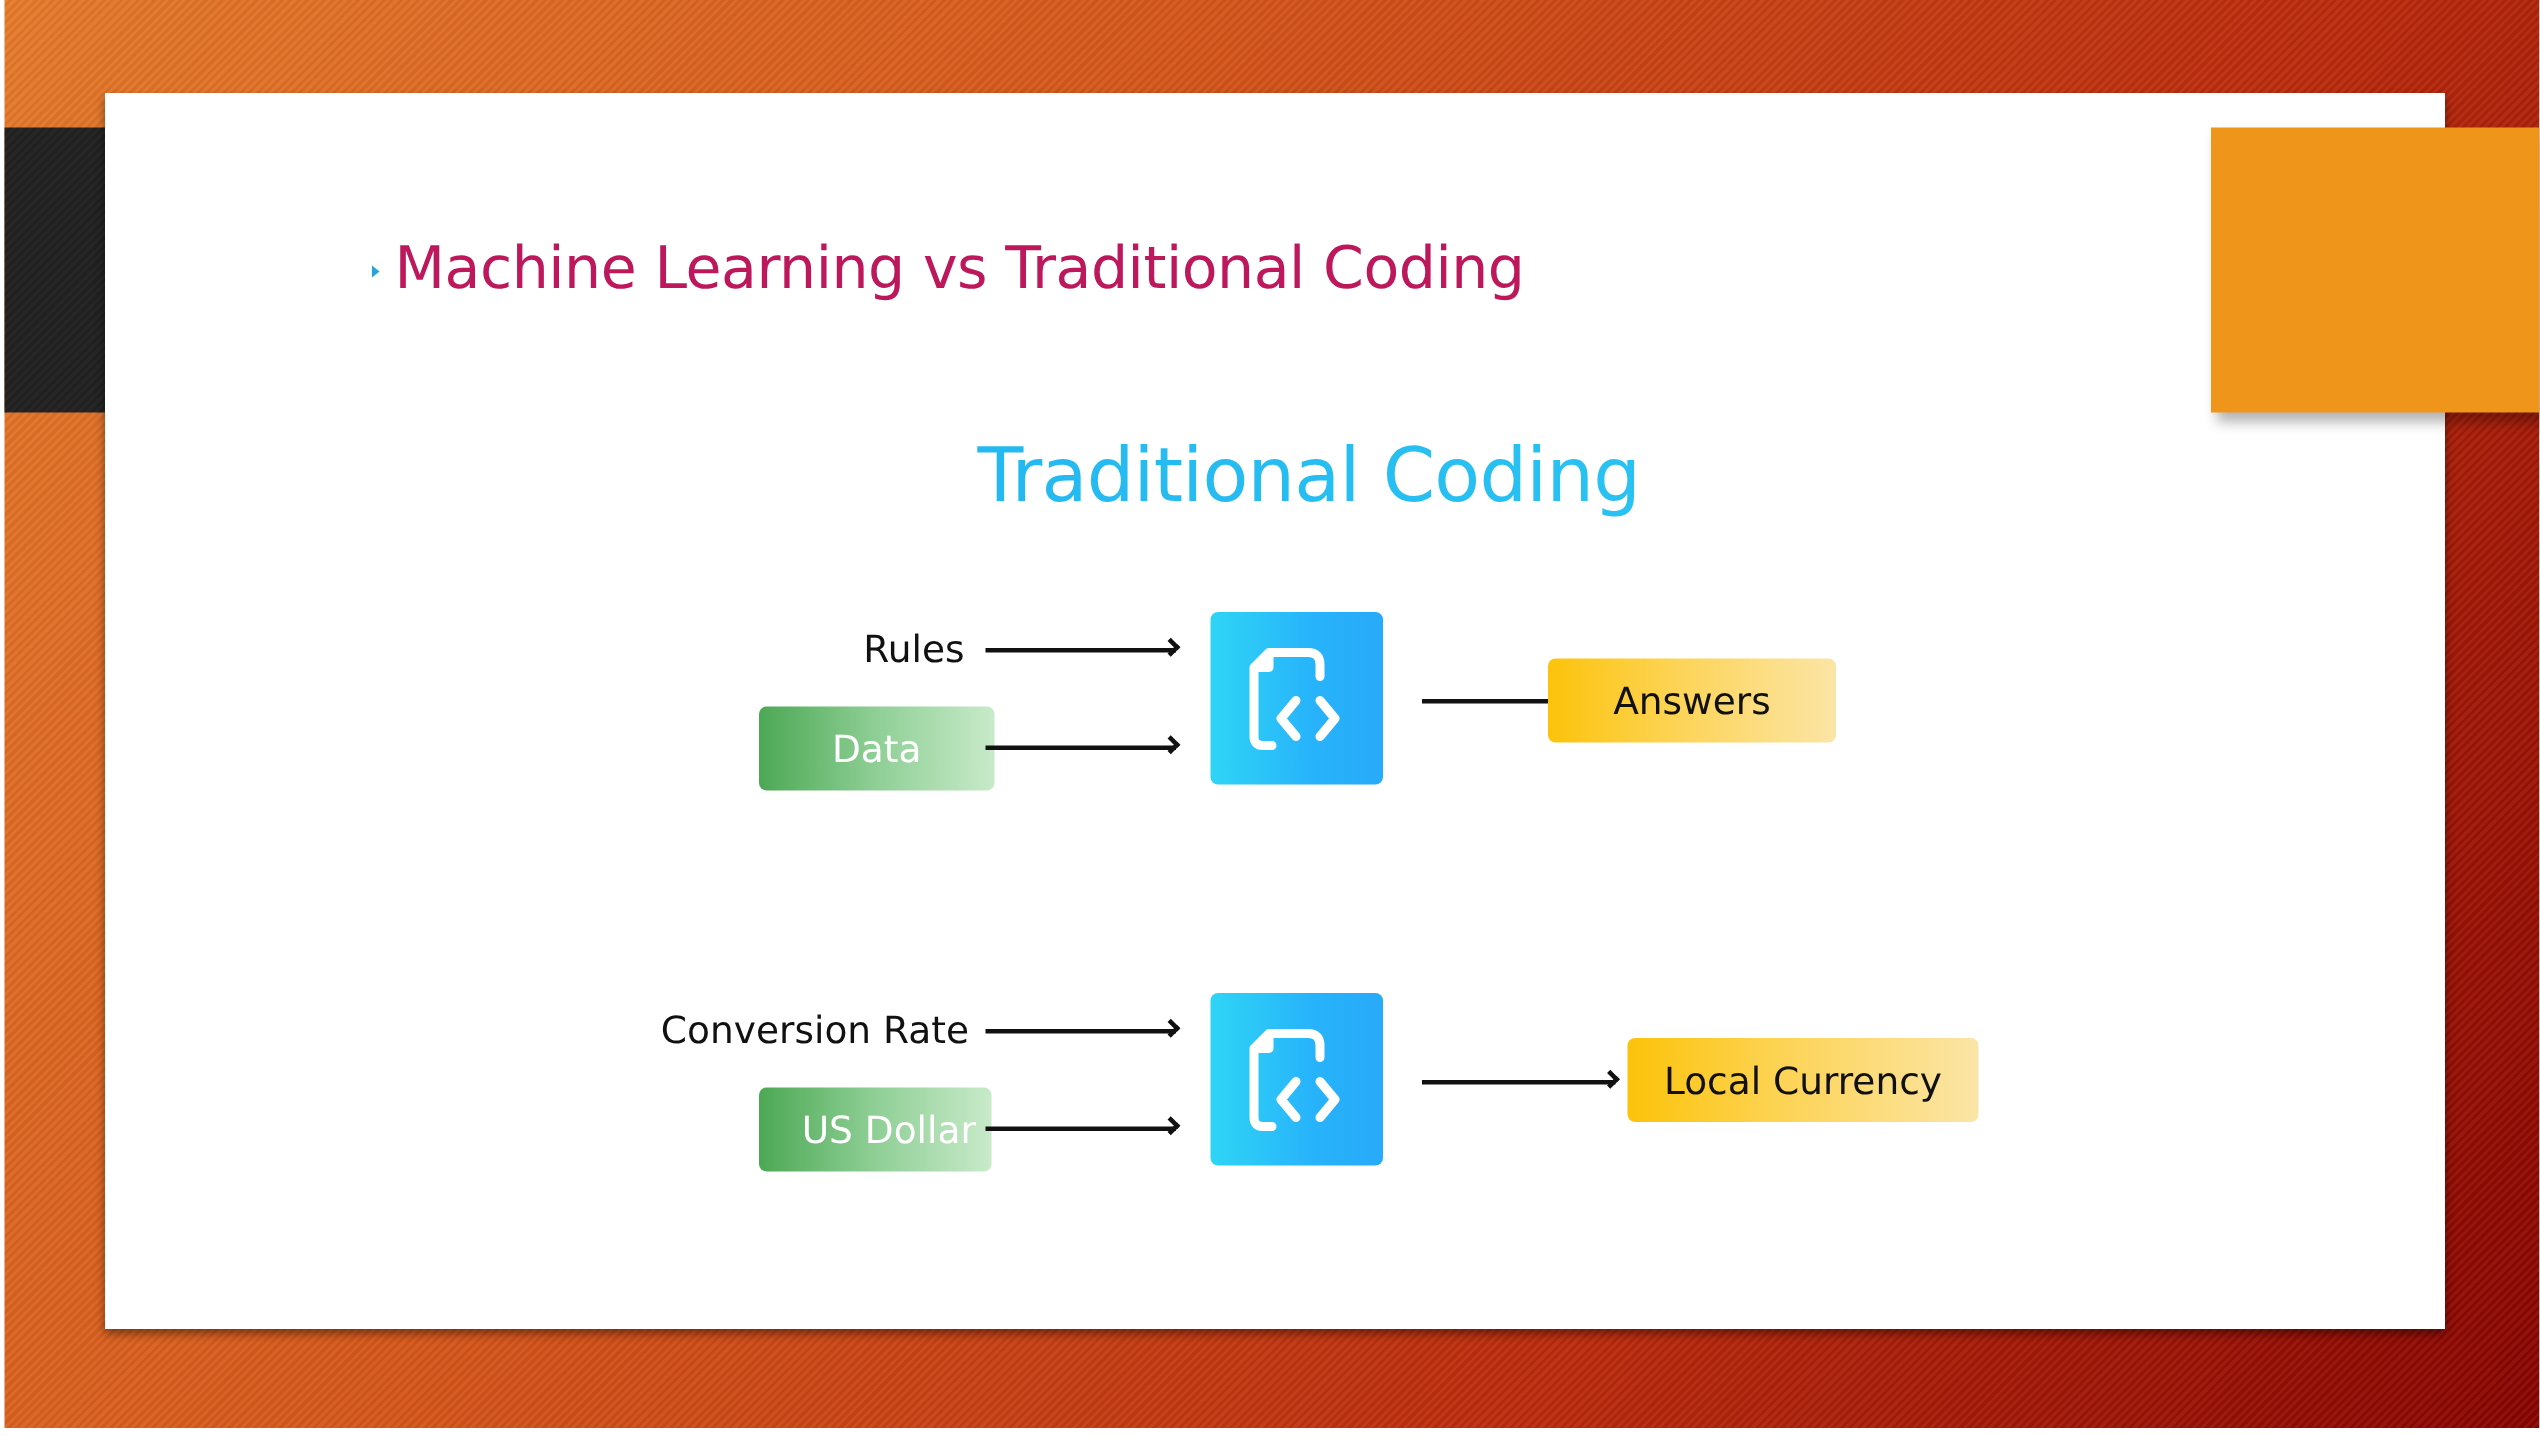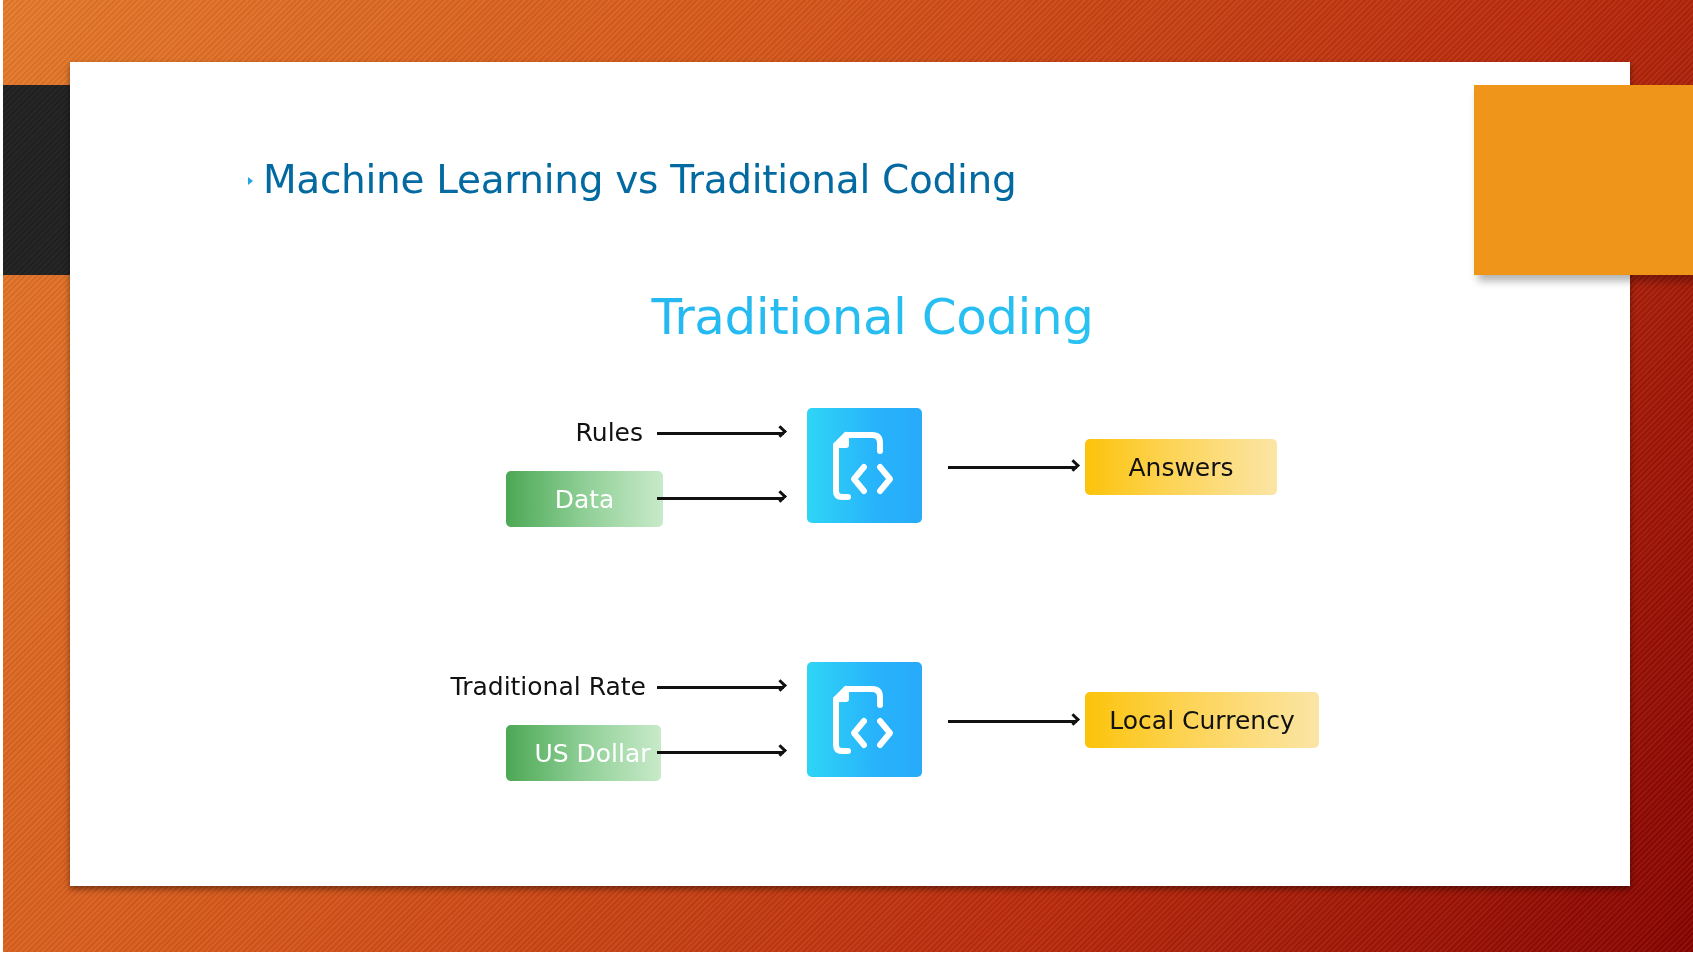--- a/index.html
+++ b/index.html
@@ -27,21 +27,21 @@
     background: #ef951a; box-shadow: 4px 6px 8px rgba(0,0,0,0.3);
   }
   .title {
     position: absolute; left: 248px; top: 154px; height: 50px;
     display: flex; align-items: center; gap: 10px;
   }
   .bullet {
     width: 0; height: 0; border-top: 4px solid transparent; border-bottom: 4px solid transparent;
     border-left: 5px solid #22a5e0; margin-top: 4px;
   }
-  .title-text { font-size: 39px; color: #0369a1; letter-spacing: -0.3px; }
+  .title-text { font-size: 39px; color: #be185d; letter-spacing: -0.3px; }
   .subtitle {
     position: absolute; left: 0; width: 1745px; top: 288px; text-align: center;
     font-size: 50px; letter-spacing: -0.5px;
     background: linear-gradient(90deg, #1eaaf0, #2fd0f2);
     -webkit-background-clip: text; background-clip: text; color: transparent;
   }
   .label-plain {
     position: absolute; font-size: 25px; color: #111; text-align: right;
   }
   .green-box {
@@ -86,25 +86,25 @@
   <div class="green-box" style="left:506px; top:471px; width:157px;">Data</div>
   <div class="arrow" style="left:657px; top:432px; width:127px;"></div>
   <div class="arrow" style="left:657px; top:497px; width:127px;"></div>
   <div class="code-tile" style="left:807px; top:408px;">
     <svg width="66" height="70" viewBox="0 0 66 70">
       <path d="M14 4 H40 Q48 4 48 12 V20 M14 4 L4 14 V60 Q4 66 10 66 H16 M14 4 V14 H4" fill="none" stroke="#fff" stroke-width="6" stroke-linecap="round" stroke-linejoin="round"></path>
       <path d="M32 36 L22 48 L32 60 M48 36 L58 48 L48 60" fill="none" stroke="#fff" stroke-width="6" stroke-linecap="round" stroke-linejoin="round"></path>
     </svg>
   </div>
   <div class="arrow" style="left:948px; top:466px; width:129px;"></div>
-  <div class="yellow-box" style="left:1085px; top:439px; width:192px;">Answers</div>
+  <div class="yellow-box" style="left:1032px; top:439px; width:192px;">Answers</div>
 </div>
 
 <div>
-  <div class="label-plain" style="right:1047px; top:672px;">Traditional Rate</div>
+  <div class="label-plain" style="right:1047px; top:672px;">Conversion Rate</div>
   <div class="green-box" style="left:506px; top:725px; width:137px;padding-left:18px;">US Dollar</div>
   <div class="arrow" style="left:657px; top:686px; width:127px;"></div>
   <div class="arrow" style="left:657px; top:751px; width:127px;"></div>
   <div class="code-tile" style="left:807px; top:662px;">
     <svg width="66" height="70" viewBox="0 0 66 70">
       <path d="M14 4 H40 Q48 4 48 12 V20 M14 4 L4 14 V60 Q4 66 10 66 H16 M14 4 V14 H4" fill="none" stroke="#fff" stroke-width="6" stroke-linecap="round" stroke-linejoin="round"></path>
       <path d="M32 36 L22 48 L32 60 M48 36 L58 48 L48 60" fill="none" stroke="#fff" stroke-width="6" stroke-linecap="round" stroke-linejoin="round"></path>
     </svg>
   </div>
   <div class="arrow" style="left:948px; top:720px; width:129px;"></div>

